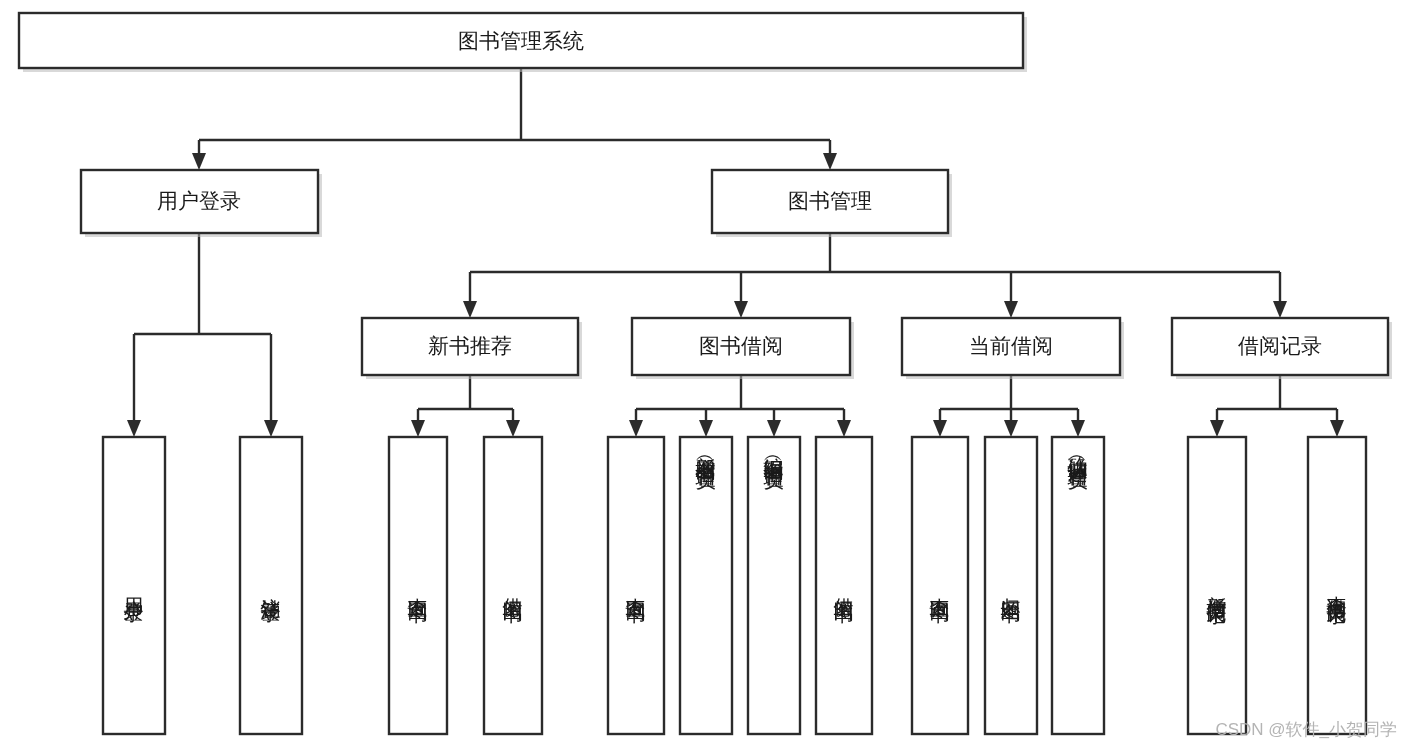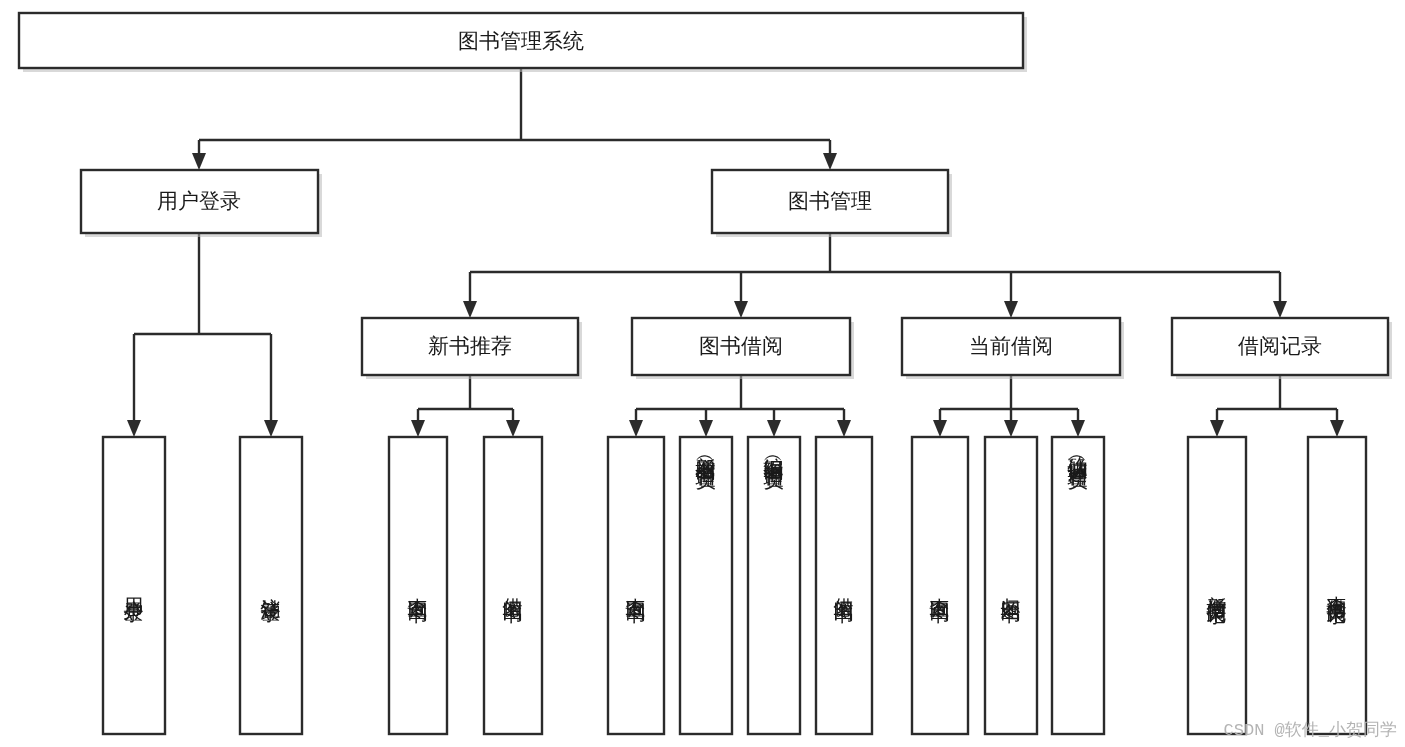--- a/index.html
+++ b/index.html
@@ -65,21 +65,21 @@
     position: absolute;
     display: flex;
     align-items: center;
     justify-content: center;
     pointer-events: none;
   }
   .watermark {
     position: absolute;
     right: 8px;
     bottom: 6px;
-    font-family: Liberation Mono, monospace;
+    font-family: Liberation Sans, sans-serif;
     font-size: 17px;
     color: #b4b4b4;
     white-space: nowrap;
     user-select: none;
   }
 </style>
 </head>
 <body>
 
 <div id="diagram-root">

